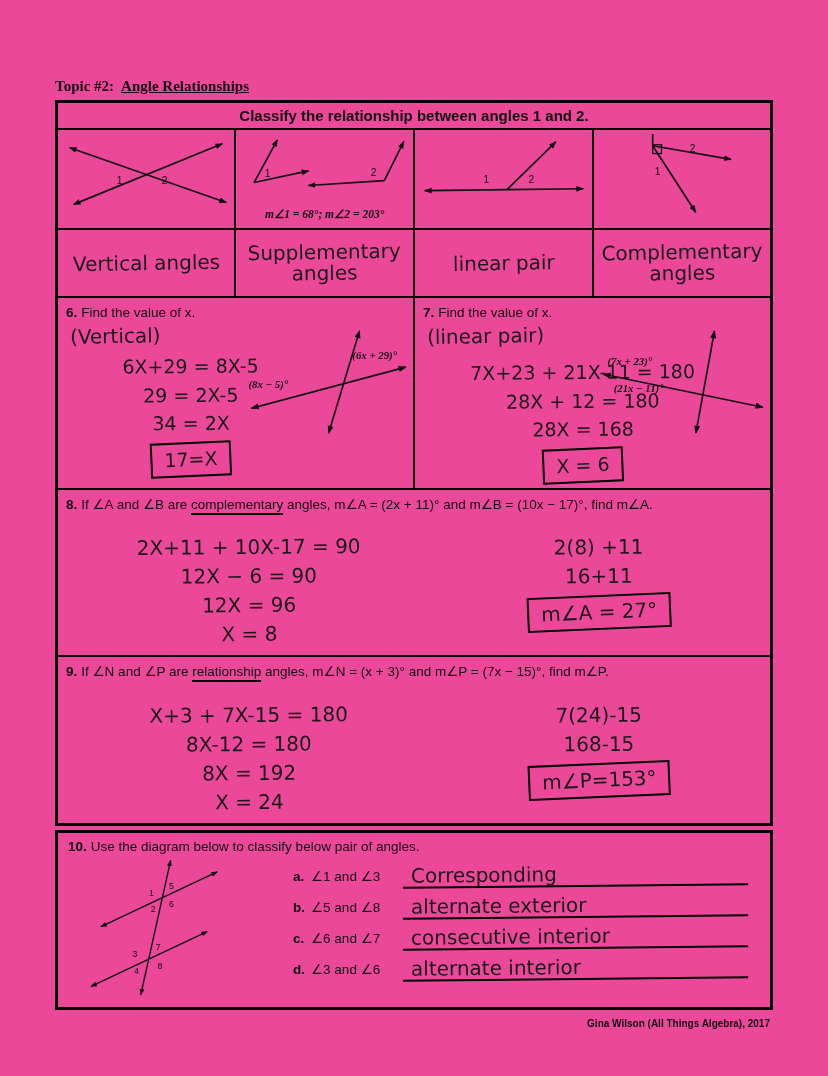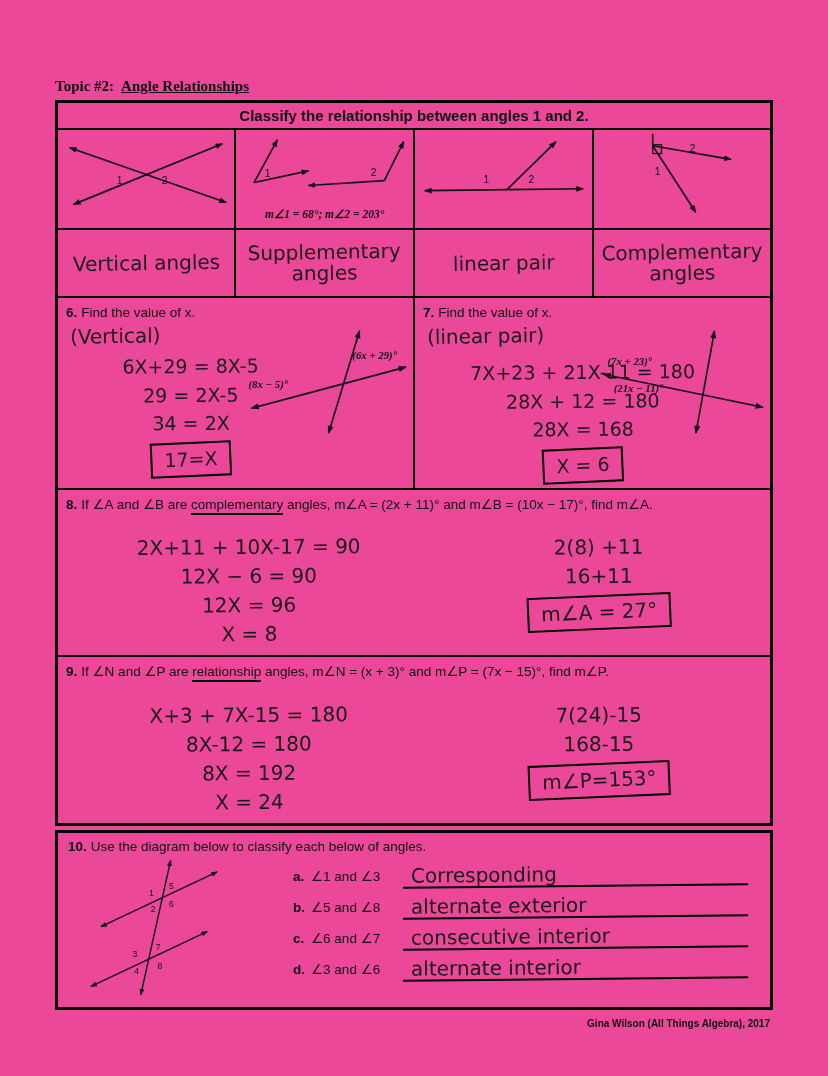--- a/index.html
+++ b/index.html
@@ -249,21 +249,21 @@
     </tr>
   </tbody>
     </table>
 
 
   <table class="sheet sheet2">
     <tbody>
         <tr>
       <td class="p10cell">
         <div class="prompt">
-          <span class="pnum">10.</span><span>Use the diagram below to classify each below of angles.</span>
+          <span class="pnum">10.</span><span>Use the diagram below to classify below pair of angles.</span>
         </div>
         <div class="p10flex">
           <div class="p10svgwrap">
             <svg width="166" height="141" viewBox="0 0 200 170">
               <defs>
                     <marker id="a7" markerWidth="9" markerHeight="8" refX="7" refY="3" orient="auto-start-reverse" markerUnits="userSpaceOnUse">
                       <path d="M0,0 L8,3 L0,6 Z" fill="#111"></path>
                     </marker>
                   </defs>
               <line x1="102" y1="4" x2="66" y2="166" stroke="#111" stroke-width="1.7" marker-start="url(#a7)" marker-end="url(#a7)"></line>

